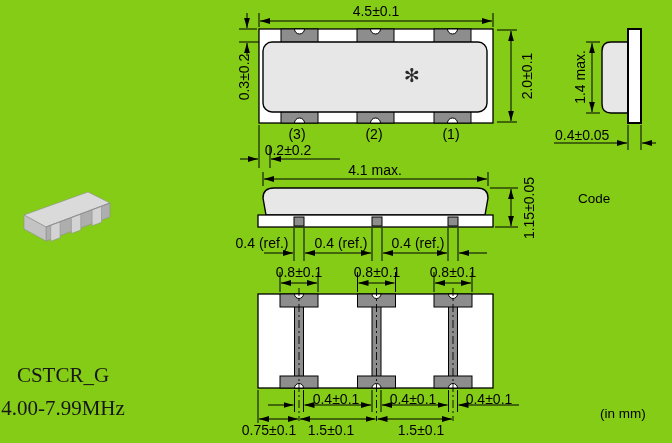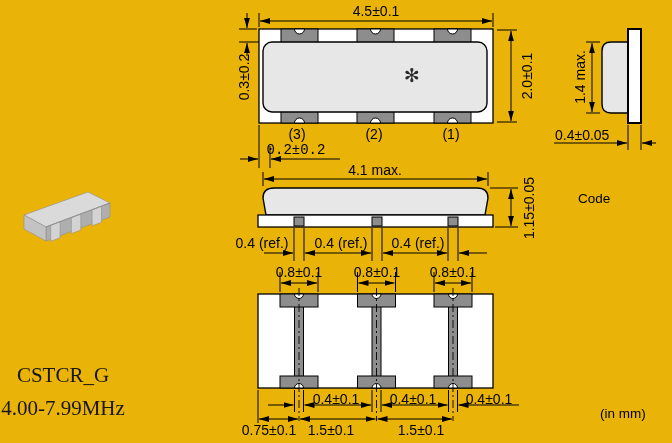--- a/index.html
+++ b/index.html
@@ -1,16 +1,16 @@
 <!DOCTYPE html>
 <html><head>
 <meta charset="utf-8">
 <style>
   html,body{margin:0;padding:0;background:#fff;}
-  #canvas{position:relative;width:672px;height:443px;background:#eab308;overflow:hidden;
+  #canvas{position:relative;width:672px;height:443px;background:#84cc16;overflow:hidden;
           font-family:"Liberation Sans",sans-serif;}
   #drawing{position:absolute;left:0;top:0;}
   .t{position:absolute;font:14px/1.15 "Liberation Sans",sans-serif;color:#000;white-space:nowrap;}
   .ctr{transform:translateX(-50%);}
   .rot{transform:translate(-50%,-50%) rotate(-90deg);}
   .mark{position:absolute;font:19px/1 "DejaVu Sans",sans-serif;color:#2b2b2b;transform:translate(-50%,-50%);}
   .note{position:absolute;font:13.5px/1.18 "Liberation Sans",sans-serif;color:#000;white-space:nowrap;}
   .serif{position:absolute;font:21px/1.2 "Liberation Serif",serif;color:#171717;white-space:nowrap;}
   
   .ln{stroke:#000;stroke-width:1;fill:none;}
@@ -169,21 +169,21 @@
       <polygon class="photo" points="50.7,225.3 60.1,221.8 60.1,237.8 50.7,241.3" fill="#d3d3d3"></polygon>
       <polygon class="photo" points="71.4,217.6 80.8,214.1 80.8,230.1 71.4,233.6" fill="#d3d3d3"></polygon>
       <polygon class="photo" points="92.1,209.8 101.5,206.3 101.5,222.3 92.1,225.8" fill="#d3d3d3"></polygon>
       <line x1="46" y1="227" x2="110" y2="203" stroke="#8f8f8f" stroke-width="0.8"></line>
     </g>
   </svg>
 
   <div class="t ctr" style="left:376px;top:3px;">4.5±0.1</div>
   <div class="t rot" style="left:527px;top:76px;">2.0±0.1</div>
   <div class="t rot" style="left:244px;top:77px;">0.3±0.2</div>
-  <div class="t ctr" style="left:296px;top:142px;font-family:Liberation Mono, monospace;">0.2±0.2</div>
+  <div class="t ctr" style="left:288px;top:142px;">0.2±0.2</div>
   <div class="t ctr" style="left:297px;top:126px;">(3)</div>
   <div class="t ctr" style="left:374px;top:126px;">(2)</div>
   <div class="t ctr" style="left:451px;top:126px;">(1)</div>
   <div class="mark" style="left:412px;top:75px;">✻</div>
 
   <div class="t rot" style="left:580px;top:77px;">1.4 max.</div>
   <div class="t" style="left:555px;top:127px;">0.4±0.05</div>
 
   <div class="t ctr" style="left:375px;top:162px;">4.1 max.</div>
   <div class="t rot" style="left:529px;top:208px;">1.15±0.05</div>

